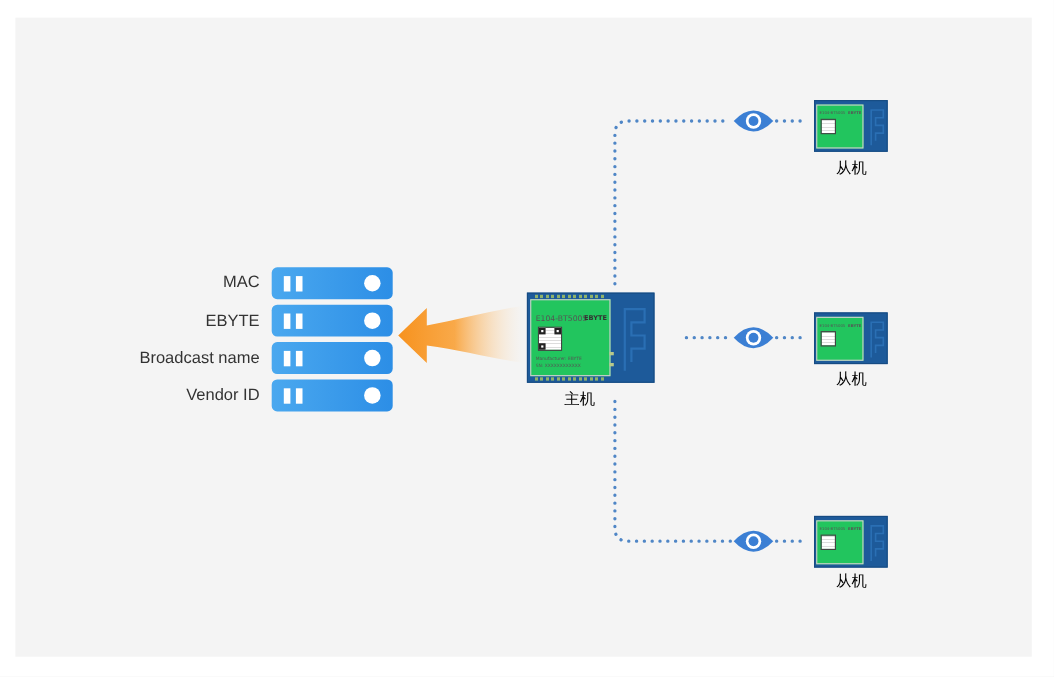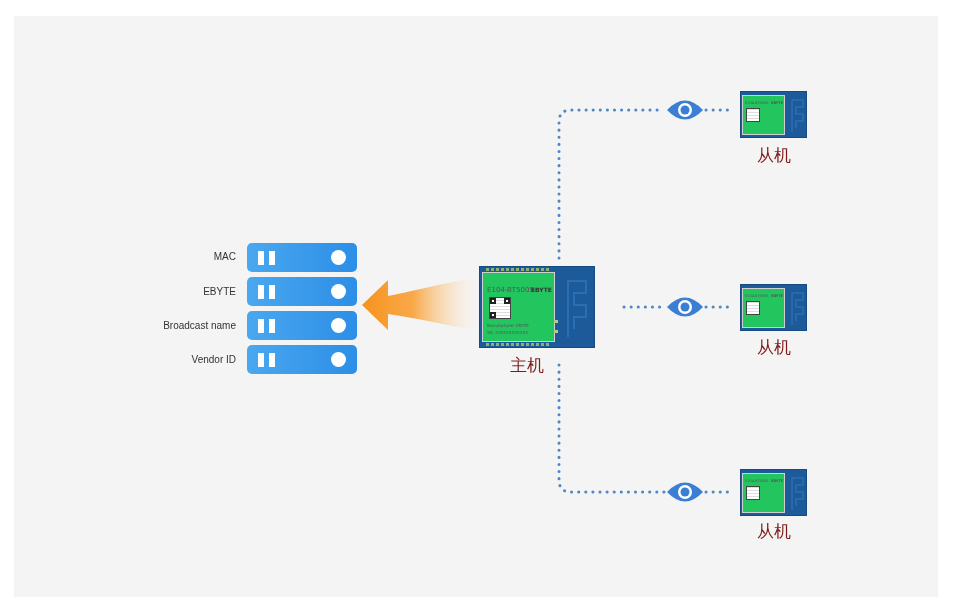--- a/index.html
+++ b/index.html
@@ -1,27 +1,27 @@
 <!DOCTYPE html>
 <html><head>
   <meta charset="utf-8">
   <style>
     html, body { margin: 0; padding: 0; }
     body { width: 958px; height: 615px; background: #ffffff; position: relative; overflow: hidden; font-family: "Liberation Sans", "DejaVu Sans", sans-serif; }
     .panel { position: absolute; left: 14px; top: 16px; width: 924px; height: 581px; background: #f4f4f4; }
     .abs { position: absolute; }
-    .field-label { position: absolute; right: 722px; font-size: 10px; color: #333333; text-align: right; white-space: nowrap; line-height: 18px; }
+    .field-label { position: absolute; right: 722px; font-size: 15px; color: #333333; text-align: right; white-space: nowrap; line-height: 18px; }
     .server-row { position: absolute; left: 247px; width: 110px; height: 29px; border-radius: 5px;
       background: linear-gradient(90deg, #4aa8ef 0%, #2c8ee6 100%); }
     .server-row .bar { position: absolute; top: 8px; width: 6px; height: 14px; background: #ffffff; }
     .server-row .dot { position: absolute; right: 11px; top: 7px; width: 15px; height: 15px; border-radius: 50%; background: #ffffff; }
     .module { position: absolute; background: #1d5a9a; border: 1px solid #164b82; box-sizing: border-box; }
     .module .shield { position: absolute; background: #22c55e; border: 1px solid #d0d0d0; box-sizing: border-box; }
     .module .pins { position: absolute; height: 3px; background: repeating-linear-gradient(90deg, #8fb26a 0 3px, transparent 3px 5px); }
-    .node-label { position: absolute; font-size: 17px; color: #7f1d1d; text-align: center; font-family: "DejaVu Sans", sans-serif; }
+    .node-label { position: absolute; font-size: 14px; color: #000000; text-align: center; font-family: "DejaVu Sans", sans-serif; }
     .tiny { position: absolute; font-size: 6px; color: #555555; white-space: nowrap; font-family: "DejaVu Sans", sans-serif; }
     .qr { position: absolute; border: 1px solid #444; box-sizing: border-box; background:
       repeating-linear-gradient(0deg, #ffffff 0 2px, #dddddd 2px 3px); }
     .qr .corner { position: absolute; width: 6px; height: 6px; border: 2px solid #222; box-sizing: border-box; background: #fff; }
   </style>
 </head>
 <body>
 
 <div class="panel"></div>
 

